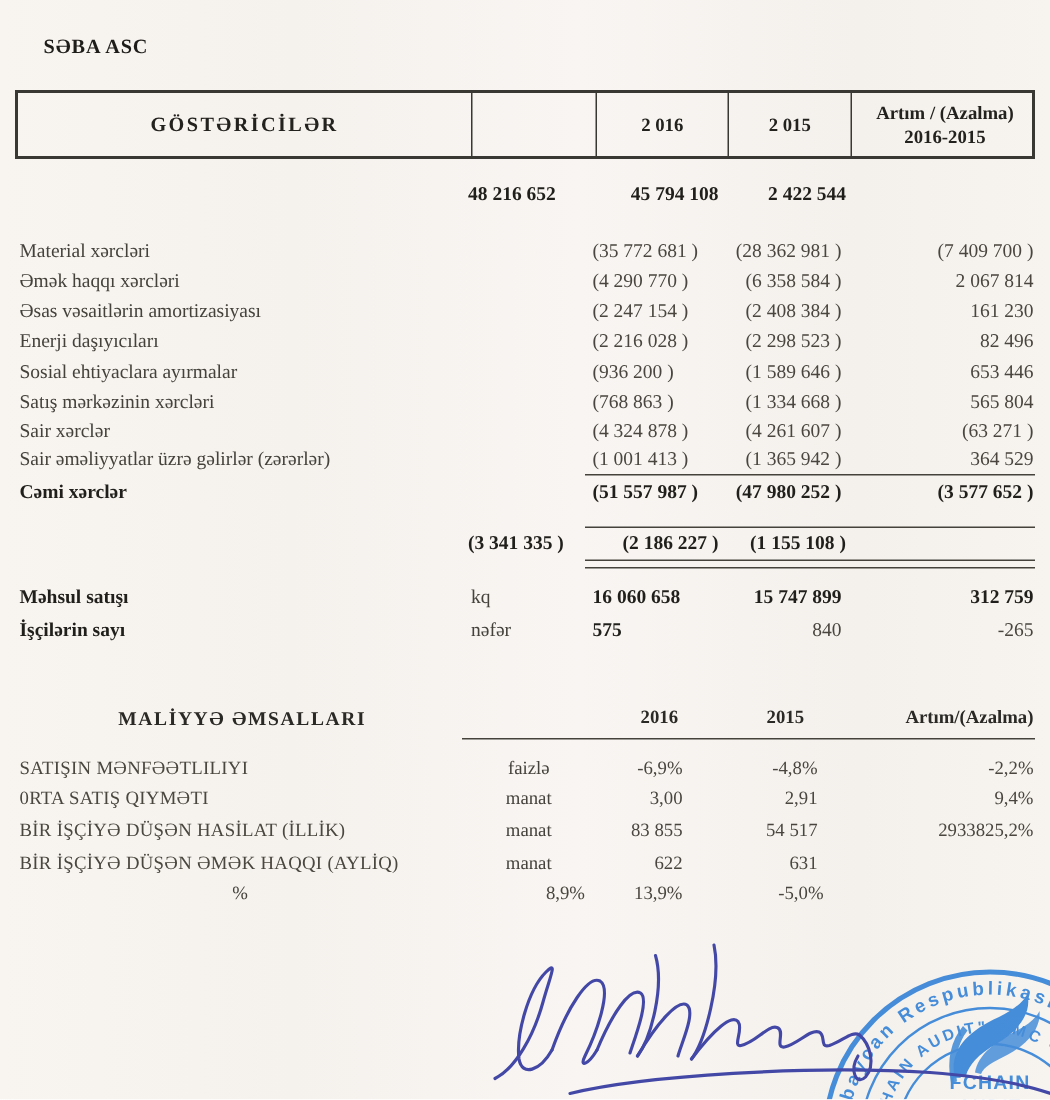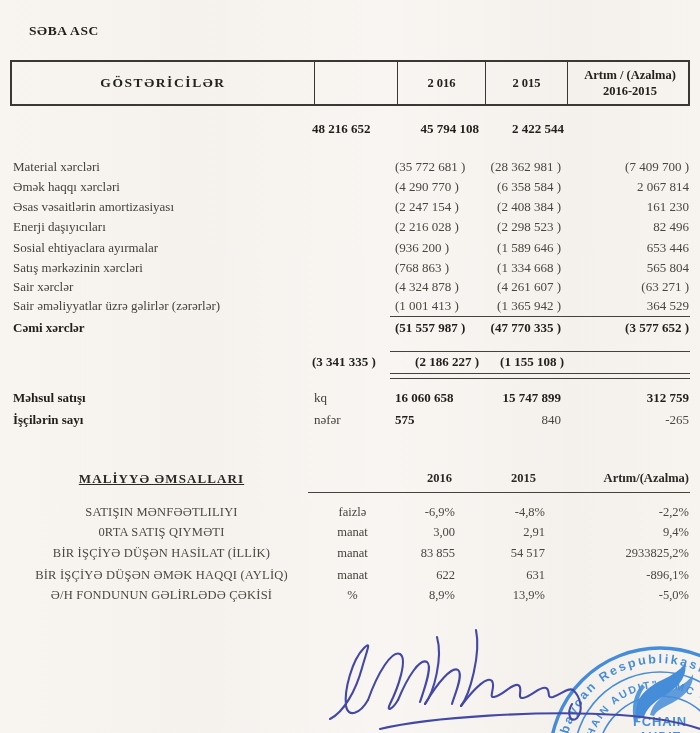--- a/index.html
+++ b/index.html
@@ -34,26 +34,26 @@
   .trow .v16.lft{text-align:left;padding-left:0;}
   .b{font-weight:bold;color:#211f1b;}
   .num{color:#4a463f;font-family:Liberation Serif, serif;}
   .rule{position:absolute;height:0;border-top:1.6px solid #45423b;}
   .dbl{position:absolute;height:4px;border-top:1.6px solid #45423b;border-bottom:1.6px solid #45423b;}
   
   .rrow{
     position:absolute;left:10px;width:680px;height:21px;line-height:21px;
     display:grid;grid-template-columns:300px 85px 65px 90px 140px;font-size:12.5px;
   }
-  .rrow .label{padding-left:3px;letter-spacing:.2px;white-space:nowrap;color:#4a473f;text-align:center;}
+  .rrow .label{padding-left:3px;letter-spacing:.2px;white-space:nowrap;color:#4a473f;}
   .rrow .unit{text-align:center;}
   .rrow .v16{text-align:right;padding-right:5px;}
   .rrow .v15{text-align:right;padding-right:5px;}
   .rrow .chg{text-align:right;padding-right:1px;}
-  .rhead .label{text-align:center;font-weight:600;letter-spacing:1.1px;color:#2b2925;font-size:13px;text-decoration:underline;}
+  .rhead .label{text-align:center;font-weight:600;letter-spacing:1.1px;color:#2b2925;font-size:13px;}
   .rhead .v16{font-weight:600;padding-right:8px;color:#2b2925;}
   .rhead .v15{font-weight:600;padding-right:14px;color:#2b2925;}
   .rhead .chg{font-weight:600;color:#2b2925;}
   .inkart{left:0;top:0;pointer-events:none;}
 </style>
 </head>
 <body>
 
 <div class="page">
 
@@ -133,21 +133,21 @@
     <div class="v15 num">(1 365 942 )</div>
     <div class="chg num">364 529</div>
   </div>
 
   <div class="abs rule" style="left:390px;top:316px;width:300px;"></div>
 
   <div class="trow b" style="top:318px">
     <div class="label">Cəmi xərclər</div>
       <div class="unit"></div>
     <div class="v16">(51 557 987 )</div>
-    <div class="v15">(47 770 335 )</div>
+    <div class="v15">(47 980 252 )</div>
     <div class="chg">(3 577 652 )</div>
   </div>
 
   <div class="abs rule" style="left:390px;top:351px;width:300px;"></div>
 
   <div class="trow b" style="top:352px">
       <div class="unit"></div>
     <div class="v16">(3 341 335 )</div>
     <div class="v15">(2 186 227 )</div>
     <div class="chg">(1 155 108 )</div>
@@ -198,24 +198,22 @@
     <div class="unit">manat</div>
     <div class="v16 num">83 855</div>
     <div class="v15 num">54 517</div>
     <div class="chg num">2933825,2%</div>
   </div>
   <div class="rrow" style="top:565px">
     <div class="label">BİR İŞÇİYƏ DÜŞƏN ƏMƏK HAQQI (AYLİQ)</div>
     <div class="unit">manat</div>
     <div class="v16 num">622</div>
     <div class="v15 num">631</div>
-    <div class="chg num">-896,1%</div>
   </div>
   <div class="rrow" style="top:585px">
-    <div class="label">Ə/H FONDUNUN GƏLİRLƏDƏ  ÇƏKİSİ</div>
     <div class="unit">%</div>
     <div class="v16 num">8,9%</div>
     <div class="v15 num">13,9%</div>
     <div class="chg num">-5,0%</div>
   </div>
 
   <svg class="abs inkart" width="700" height="733" viewBox="0 0 700 733">
 
     <g opacity="0.88">
       <circle cx="660" cy="758" r="110" fill="none" stroke="#2e7fd6" stroke-width="3.4"></circle>

